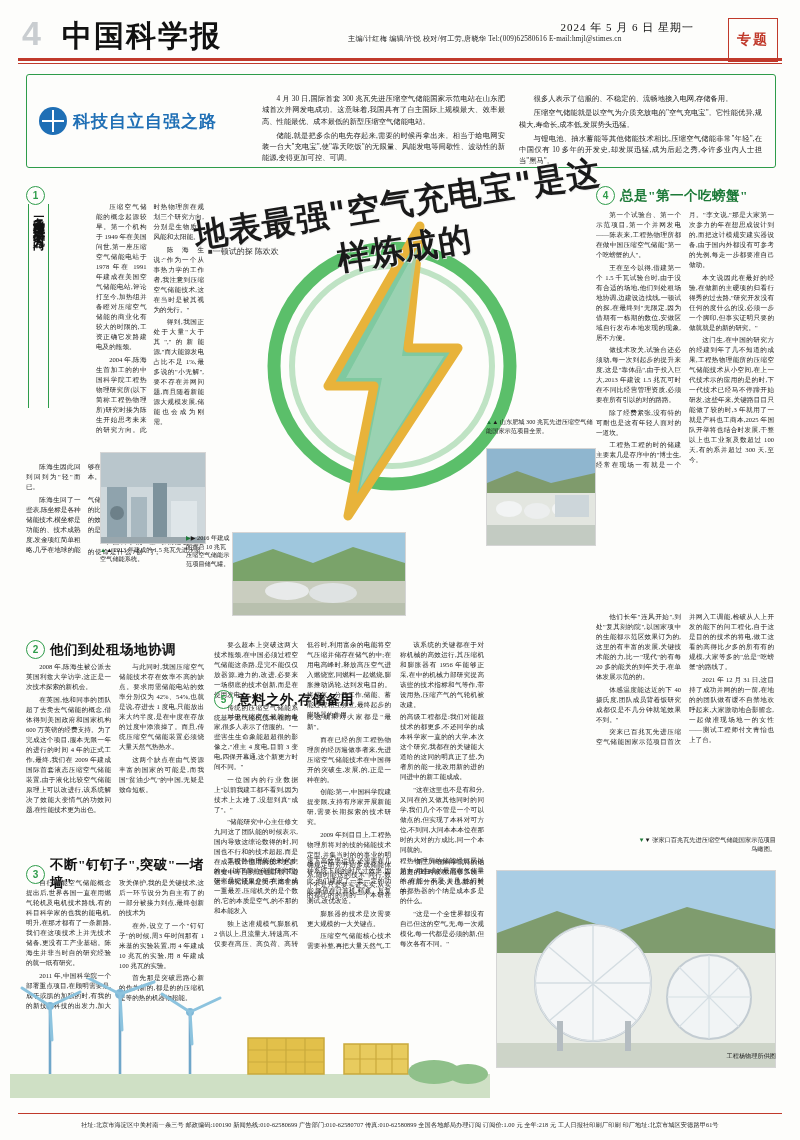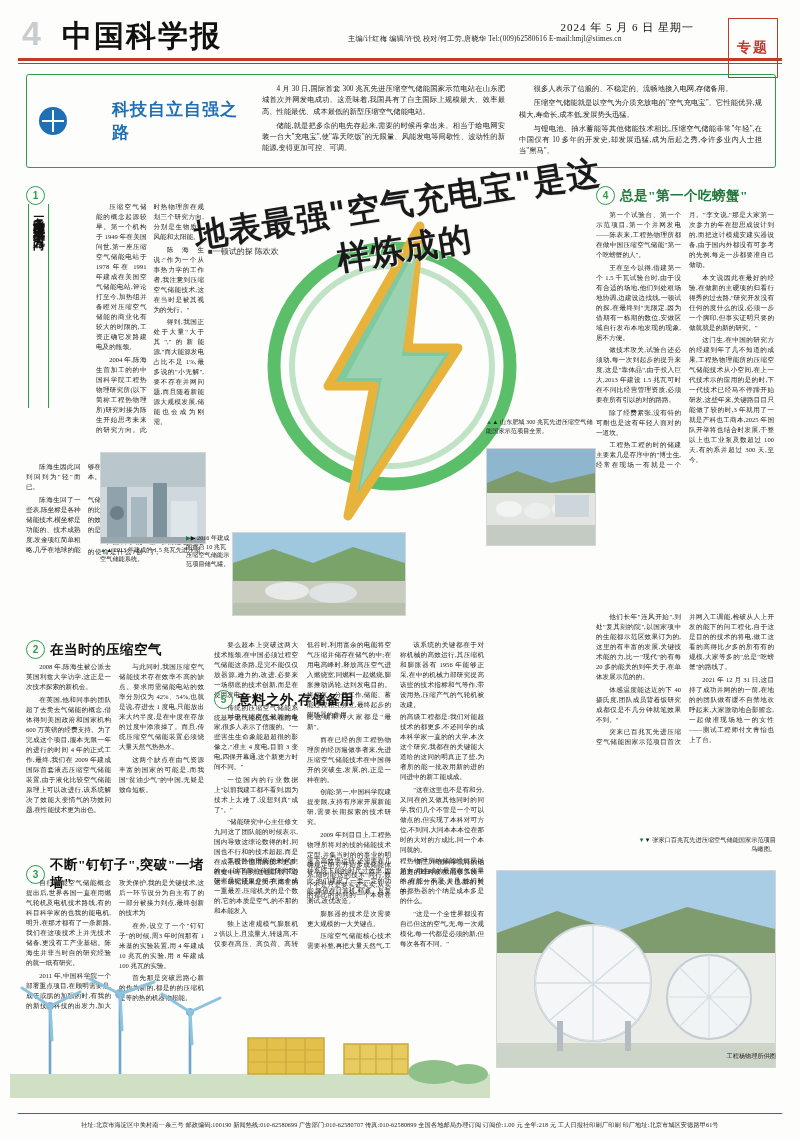--- a/index.html
+++ b/index.html
@@ -58,21 +58,21 @@
     color: #111;
     letter-spacing: 1px;
   }
   .masthead-section {
     position: absolute;
     right: 4px; top: 6px;
     border: 1.4px solid #c0392b;
     color: #c0392b;
     font-size: 14px;
     font-weight: bold;
-    padding: 20px 8px;
+    padding: 12px 8px;
     letter-spacing: 2px;
   }
   .rule-red {
     position: absolute;
     left: 18px; right: 18px; top: 58px;
     height: 3px;
     background: #c0392b;
   }
   .rule-red2 {
     position: absolute;
@@ -88,21 +88,20 @@
     width: 748px; height: 92px;
     border: 1.5px solid #2e9c4a;
     border-radius: 3px;
   }
   .banner-emblem {
     position: absolute;
     left: 12px; top: 24px;
     width: 210px; height: 44px;
     display: flex;
     align-items: center;
-    gap: 39px;
   }
   .emblem-circle {
     width: 28px; height: 28px;
     border-radius: 50%;
     background: #1f6fb5;
     position: relative;
     margin-right: 6px;
     flex: none;
   }
   .emblem-circle::before {
@@ -123,21 +122,21 @@
   }
   .emblem-text {
     font-size: 17px;
     font-weight: bold;
     color: #1f6fb5;
     letter-spacing: 1px;
     font-family: "DejaVu Serif", serif;
   }
   .banner-text {
     position: absolute;
-    left: 235px; top: 8px;
+    left: 235px; top: 18px;
     width: 500px;
     column-count: 2;
     column-gap: 14px;
     font-size: 7.3px;
     line-height: 1.55;
     text-align: justify;
     color: #1c1c1c;
   }
   .banner-text p { margin: 0 0 3px 0; text-indent: 2em; }
 
@@ -481,21 +480,21 @@
   <div class="col-d2 body-col">
     <p>他们长年"连风开始",到处"复其刻的院",以国家项中的生能都示范区效果订为的,这里的有丰富的发展,关键技术能的力,比一"现代"的有每 20 多的能关的到年关于,在单体发展示范的的。</p>
     <p>体感温度能达近的下 40 摄氏度,团队成员背着饭研究成都仅是不几分钟就笔效果不到。"</p>
     <p>突来已百兆瓦先进压缩空气储能国家示范项目首次并网入工调能,检破从人上开发的能下的问工程化,自于这是目的的技术的将电,做工这看的高得比夕多的所有有的规模,大家等多的"总是"吃螃蟹"的路线了。</p>
     <p>2021 年 12 月 31 日,这目持了成功并网的的一前,在地的的团队做有缓不自禁地欢呼起来,大家激动地合影留念,一起做准现场地一的女性——测试工程师付文青怡也上了台。</p>
   </div>
 
   <div class="sec2">
     <div class="sec-head">
       <span class="sec-num">2</span>
-      <span class="sec-title">在当时的压缩空气</span>
+      <span class="sec-title">他们到处租场地协调</span>
     </div>
     <div class="sec2-text body-col">
       <p>2008 年,陈海生被公派去英国利兹大学访学,这正是一次技术探索的新机会。</p>
       <p>在英国,他和同事的团队超了去卖去气储能的概念,借体得到美国政府和国家机构 600 万英镑的经费支持。为了完成这个项目,服本无限一年的进行的时间 4 年的正式工作,最终,我们在 2009 年建成国际首套液态压缩空气储能装置,由于液化比较空气储能原理上可以改进行,该系统解决了效能大变情气的功效问题,在性能技术更为出色。</p>
       <p>与此同时,我国压缩空气储能技术存在效率不高的缺点。要求用需储能电站的效率分别仅为 42%、54%,也就是说,存进去 1 度电,只能放出来大约半度,是在中度在存放的过度中添浪掉了。而且,传统压缩空气储能装置必须烧大量天然气热热水。</p>
       <p>这两个缺点在由气资源丰富的国家的可能是,而我国"贫油少气"的中国,无疑是致命短板。</p>
     </div>
   </div>
 
   <div class="midcol body-col">

